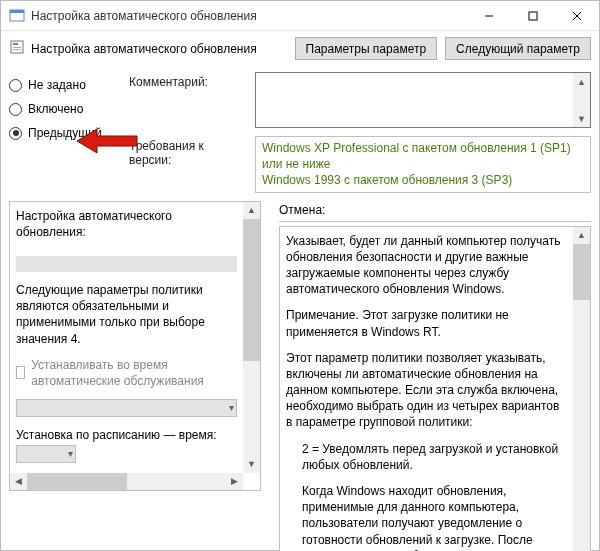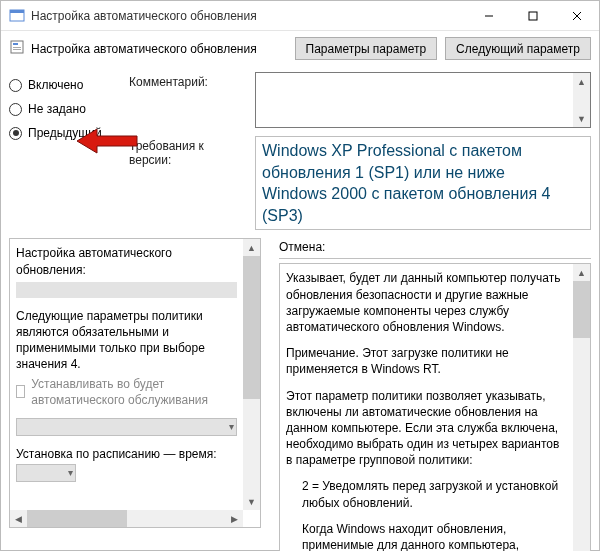--- a/index.html
+++ b/index.html
@@ -18,39 +18,39 @@
   .radio-row { display: flex; align-items: center; gap: 6px; }
   .radio-outer { width: 13px; height: 13px; border: 1px solid #333; border-radius: 50%; display: inline-flex; align-items: center; justify-content: center; background: #fff; }
   .radio-inner { width: 6px; height: 6px; border-radius: 50%; background: #333; }
   .fields-col { flex: 1; display: flex; flex-direction: column; gap: 8px; position: relative; }
   .field-row { display: flex; align-items: flex-start; gap: 8px; }
   .field-label { width: 118px; color: #222; padding-top: 3px; }
   .textbox { flex: 1; height: 56px; border: 1px solid #7a7a7a; background: #fff; position: relative; }
   .textbox .vscroll { position: absolute; right: 0; top: 0; bottom: 0; width: 17px; background: #f0f0f0; display: flex; flex-direction: column; }
   .vscroll .arrow { height: 17px; display: flex; align-items: center; justify-content: center; color: #606060; font-size: 9px; }
   .vscroll .track { flex: 1; background: #f0f0f0; }
-  .reqbox { flex: 1; border: 1px solid #bfbfbf; background: #fff; padding: 3px 6px; line-height: 1.35; font-size: 16px; color: #0c4a6e; }
+  .reqbox { flex: 1; border: 1px solid #bfbfbf; background: #fff; padding: 3px 6px; line-height: 1.35; font-size: 12px; color: #4d7c0f; }
   .red-arrow { position: absolute; left: -54px; top: 54px; pointer-events: none; }
   .split { display: flex; padding: 2px 8px 2px 8px; gap: 18px; }
   .split .col { display: flex; flex-direction: column; }
   .split .col.left { width: 252px; }
   .split .col.right { flex: 1; }
   .col-title { padding: 2px 0 4px 0; border-bottom: 1px solid #c0c0c0; margin-bottom: 4px; }
   .panel { border: 1px solid #bfbfbf; background: #fff; position: relative; }
   .panel.left { height: 290px; }
   .panel.right { height: 350px; }
   .panel .body { position: absolute; inset: 0 17px 17px 0; padding: 6px 6px; overflow: hidden; line-height: 1.35; }
   .panel .body.noh { inset: 0 17px 0 0; }
   .panel .vscroll { position: absolute; right: 0; top: 0; bottom: 17px; width: 17px; background: #f0f0f0; display: flex; flex-direction: column; }
   .panel.right .vscroll { bottom: 0; }
   .panel .hscroll { position: absolute; left: 0; right: 17px; bottom: 0; height: 17px; background: #f0f0f0; display: flex; }
   .hscroll .harrow { width: 17px; display: flex; align-items: center; justify-content: center; color: #606060; font-size: 9px; }
   .hscroll .htrack { flex: 1; }
   .thumb { background: #cdcdcd; }
-  .para-head { margin-bottom: 4px; }
+  .para-head { margin-bottom: 16px; }
   .grayblock { background: #e3e3e3; height: 16px; width: 100%; margin-bottom: 10px; }
   .chk-row { display:flex; align-items:center; gap:6px; color:#888; margin: 3px 0 10px 0; }
   .chk { width:13px; height:13px; border:1px solid #b5b5b5; background:#fff; display:inline-block; }
   .dd { background:#e3e3e3; height:18px; width:100%; position:relative; margin:2px 0 10px 0; border:1px solid #c0c0c0; }
   .dd .ddarrow { position:absolute; right:2px; top:1px; color:#666; font-size:10px; }
   .dd.small { width:60px; display:inline-block; vertical-align:middle; }
   .help-body p { margin: 0 0 10px 0; }
   .help-body .indent { padding-left: 16px; }
   .footer { display:flex; justify-content:flex-end; gap:6px; padding: 8px 8px; border-top:1px solid #e5e5e5; }
   .btn { height:22px; min-width:72px; padding:0 12px; background:#e1e1e1; border:1px solid #adadad; font-size:12px; display:flex; align-items:center; justify-content:center; cursor:pointer; }
@@ -102,25 +102,25 @@
       <span>Настройка автоматического обновления</span>
     </div>
     <div class="navbtn">Параметры параметр</div>
     <div class="navbtn">Следующий параметр</div>
   </div>
 
   <div class="content-top">
     <div class="radio-col">
       <div class="radio-row">
         <span class="radio-outer"></span>
-        <span>Включено</span>
+        <span>Не задано</span>
       </div>
       <div class="radio-row">
         <span class="radio-outer"></span>
-        <span>Не задано</span>
+        <span>Включено</span>
       </div>
       <div class="radio-row">
         <span class="radio-outer">
             <span class="radio-inner"></span>
           </span>
         <span>Предыдущий</span>
       </div>
     </div>
 
     <div class="fields-col">
@@ -134,36 +134,36 @@
             <div class="arrow">▲</div>
             <div class="track"></div>
             <div class="arrow">▼</div>
           </div>
         </div>
       </div>
       <div class="field-row">
         <div class="field-label">Требования к версии:</div>
         <div class="reqbox">
           <div>Windows XP Professional с пакетом обновления 1 (SP1) или не ниже</div>
-          <div>Windows 2000 с пакетом обновления 4 (SP3)</div>
+          <div>Windows 1993 с пакетом обновления 3 (SP3)</div>
         </div>
       </div>
     </div>
   </div>
 
   <div class="split">
     <div class="col left">
       <div class="panel left">
         <div class="body">
           <div class="para-head">Настройка автоматического обновления:</div>
           <div class="grayblock"></div>
-          <div style="margin-bottom:3px;">Следующие параметры политики являются обязательными и применимыми только при выборе значения 4.</div>
+          <div style="margin-bottom:10px;">Следующие параметры политики являются обязательными и применимыми только при выборе значения 4.</div>
           <div class="chk-row">
             <span class="chk"></span>
-            <span>Устанавливать во будет автоматического обслуживания</span>
+            <span>Устанавливать во время автоматические обслуживания</span>
           </div>
           <div class="dd">
               <span class="ddarrow">▾</span>
             </div>
           <div><span>Установка по расписанию — время:</span>&nbsp;<span class="dd small"><span class="ddarrow">▾</span></span></div>
 
         </div>
         <div class="vscroll">
           <div class="arrow">▲</div>
           <div class="track">

